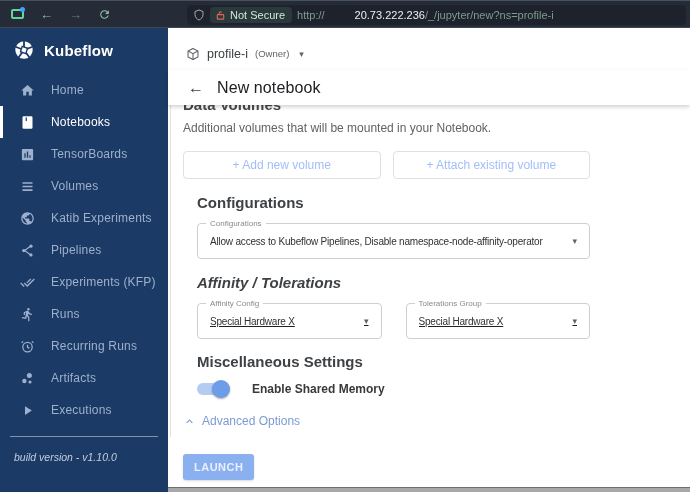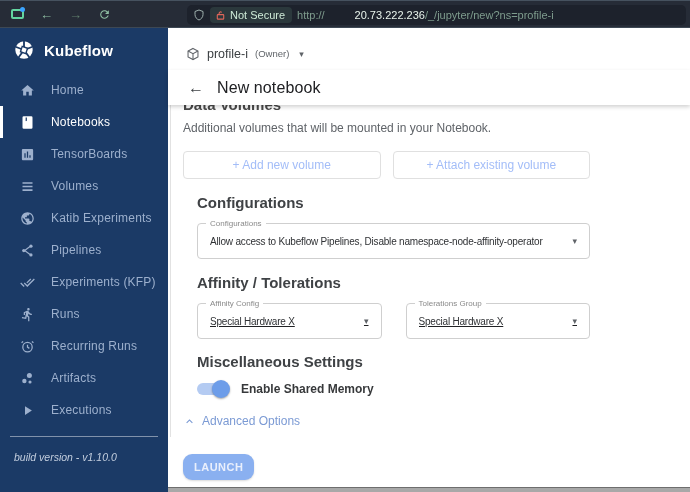--- a/index.html
+++ b/index.html
@@ -106,62 +106,62 @@
   }
   .dv-desc { margin-top:7px; font-size:12px; color:#5f6368; line-height:14px; }
   .volume-buttons { margin-top:16px; display:flex; gap:12px; }
   .volume-buttons button {
     flex:1; height:28px; background:#fff; border:1px solid #e0e0e0; border-radius:4px;
     color:#a3bdf8; font-size:12px; font-weight:500; font-family:inherit; cursor:default;
   }
   .section { margin-left:14px; }
   .section-title { font-size:15px; font-weight:700; color:#3f4245; line-height:16px; }
   .mt-config { margin-top:16px; }
-  .mt-affinity { margin-top:16px; }
+  .mt-affinity { margin-top:16px;font-style:italic; }
   .mt-misc { margin-top:15px; }
 
   .mat-field {
     margin-top:12px; position:relative; height:36px;
     border:1px solid #cfcfcf; border-radius:4px;
     display:flex; align-items:center; padding:0 12px; gap:6px; background:#fff;
     cursor:default;
   }
   .mat-field .float-label {
     position:absolute; top:-5px; left:8px; background:#fff; padding:0 4px;
     font-size:8px; color:#8a8a8a; line-height:9px; white-space:nowrap;
   }
   .mat-field .value {
     flex:1; font-size:10px; letter-spacing:-0.2px; color:#2f3134;
     white-space:nowrap; overflow:hidden;
   }
   .mat-field .dd-arrow { font-size:9px; color:#5f6368; flex:0 0 auto; }
   .field-row { display:flex; gap:24px;text-decoration:underline; }
   .field-row .mat-field { flex:1; }
 
-  .toggle-row { margin-top:10px; display:flex; align-items:center; gap:11px; height:18px; }
+  .toggle-row { margin-top:10px; display:flex; align-items:center; gap:22px; height:18px; }
   .toggle { position:relative; width:33px; height:18px; cursor:default; flex:0 0 auto; }
   .toggle .track {
     position:absolute; left:0; top:3px; width:32px; height:12px; border-radius:7px;
     background: var(--toggle-track, #b4cbf2);
   }
   .toggle .thumb {
     position:absolute; right:0; top:0; width:18px; height:18px; border-radius:50%;
     background: var(--toggle-thumb, #6d9de9); box-shadow:0 1px 2px rgba(0,0,0,0.35);
   }
   .toggle-label { font-size:12px; font-weight:700; color:#37393b; }
 
   .advanced {
     margin-top:16px; display:flex; align-items:center; gap:6px;
     color: var(--link-blue, #7b9ad4); font-size:12px; font-weight:500; cursor:default;
   }
   .advanced svg { display:block; }
 
   .actions { margin-top:26px; display:flex; gap:6px; }
   .actions button {
-    height:26px; border-radius:9px; font-family:inherit; font-size:11px;
+    height:26px; border-radius:3px; font-family:inherit; font-size:11px;
     font-weight:700; letter-spacing:0.5px; cursor:default;
   }
   .launch-btn {
     background: var(--launch-bg, #8ab0f0); color:#e9effc; border:none; padding:0 11px;
     box-shadow:0 1px 2px rgba(0,0,0,0.15);
   }
   .cancel-btn {
     background:#fff; color:#1f1f1f; border:1px solid #e3e3e3; padding:0 11px;
     box-shadow:0 1px 2px rgba(0,0,0,0.12);
   }

